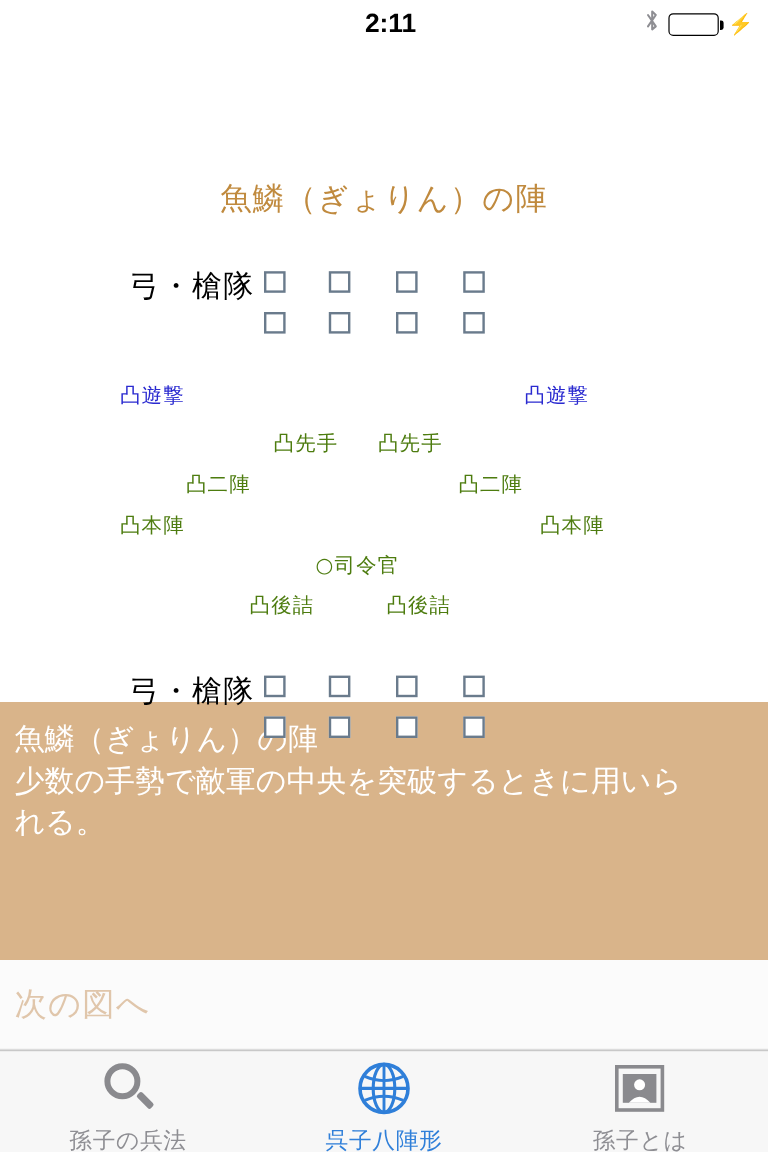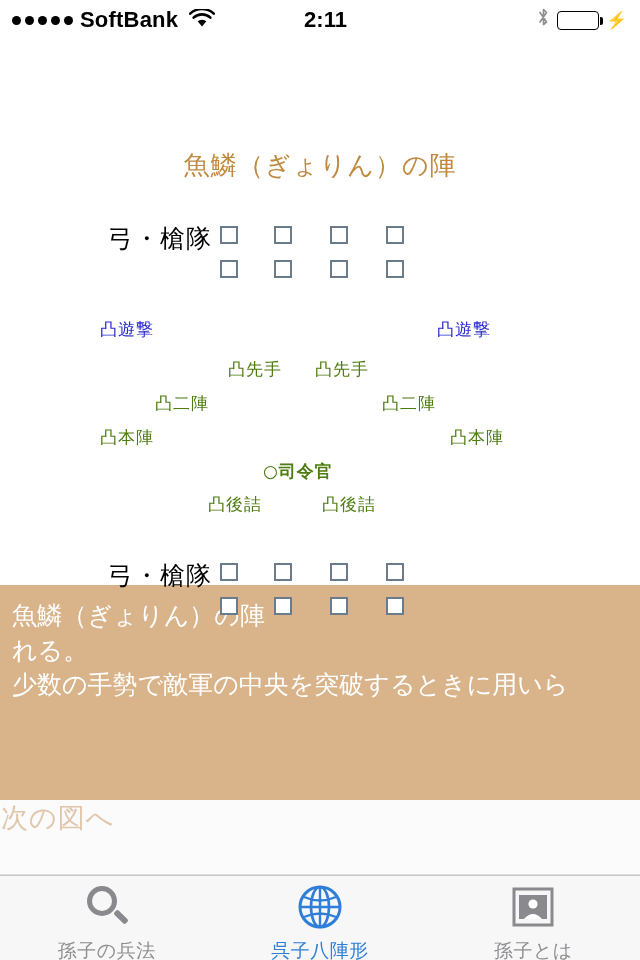--- a/index.html
+++ b/index.html
@@ -123,22 +123,22 @@
     line-height: 1.38;
     font-family: "DejaVu Sans", sans-serif;
   }
   .desc div { white-space: pre-wrap; }
 
   
   .nextbar {
     flex: 0 0 75px;
     background: #fbfbfb;
     display: flex;
-    align-items: flex-start;
-    padding-left: 1px;
+    align-items: center;
+    padding-left: 12px;
     border-bottom: 1px solid #dcdcdc;
   }
   .nextbar .link {
     font-size: 27px;
     color: #e0c6ab;
     font-family: "DejaVu Sans", sans-serif;
     letter-spacing: 1px;
   }
 
   
@@ -185,37 +185,20 @@
 
   
   .card { width: 46px; height: 46px; }
 </style>
 </head>
 <body>
 
 <div id="app">
 
   <div class="statusbar">
-    <div class="sb-left">
-      <span class="dots">
-        <i class="dot"></i>
-          <i class="dot"></i>
-          <i class="dot"></i>
-          <i class="dot"></i>
-          <i class="dot"></i>
-      </span>
-      <span class="carrier">SoftBank</span>
-      <span class="wifi-ico">
-        <svg width="26" height="19" viewBox="0 0 26 19">
-          <path d="M13 17.5 L8.6 12.3 A6.8 6.8 0 0 1 17.4 12.3 Z" fill="#000"></path>
-          <path d="M4.6 8.6 A12.6 12.6 0 0 1 21.4 8.6" stroke="#000" stroke-width="2.6" fill="none" stroke-linecap="round"></path>
-          <path d="M1.2 4.6 A17.6 17.6 0 0 1 24.8 4.6" stroke="#000" stroke-width="2.6" fill="none" stroke-linecap="round"></path>
-        </svg>
-      </span>
-    </div>
     <div class="sb-center">2:11</div>
     <div class="sb-right">
       <span class="bt-ico">
         <svg width="13" height="21" viewBox="0 0 13 21">
           <path d="M3 5.5 L9.5 15 L6.5 17.5 L6.5 2.5 L9.5 5.5 L3 15" stroke="#8e8e93" stroke-width="1.7" fill="none" stroke-linejoin="round" stroke-linecap="round"></path>
         </svg>
       </span>
       <span class="battery"><span class="fill"></span></span>
       <span class="bolt">⚡</span>
     </div>
@@ -236,39 +219,39 @@
     <div class="sq" style="left:386px; top:220px;"></div>
 
     <div class="unit u-blue" style="left:100px; top:278px;">凸遊撃</div>
     <div class="unit u-blue" style="left:437px; top:278px;">凸遊撃</div>
     <div class="unit u-red" style="left:228px; top:318px;">凸先手</div>
     <div class="unit u-red" style="left:315px; top:318px;">凸先手</div>
     <div class="unit u-red" style="left:155px; top:352px;">凸二陣</div>
     <div class="unit u-red" style="left:382px; top:352px;">凸二陣</div>
     <div class="unit u-red" style="left:100px; top:386px;">凸本陣</div>
     <div class="unit u-red" style="left:450px; top:386px;">凸本陣</div>
-    <div class="unit u-red" style="left:263px; top:420px;font-weight:bold;">○司令官</div>
+    <div class="unit u-red" style="left:263px; top:420px;">○司令官</div>
     <div class="unit u-red" style="left:208px; top:453px;">凸後詰</div>
     <div class="unit u-red" style="left:322px; top:453px;">凸後詰</div>
 
     <div class="row-label" style="left:108px; top:519px;">弓・槍隊</div>
     <div class="sq" style="left:220px; top:523px;"></div>
     <div class="sq" style="left:274px; top:523px;"></div>
     <div class="sq" style="left:330px; top:523px;"></div>
     <div class="sq" style="left:386px; top:523px;"></div>
     <div class="sq" style="left:220px; top:557px;"></div>
     <div class="sq" style="left:274px; top:557px;"></div>
     <div class="sq" style="left:330px; top:557px;"></div>
     <div class="sq" style="left:386px; top:557px;"></div>
   </div>
 
   <div class="desc">
     <div>魚鱗（ぎょりん）の陣</div>
+    <div>少数の手勢で敵軍の中央を突破するときに用いら</div>
     <div>れる。</div>
-    <div>少数の手勢で敵軍の中央を突破するときに用いら</div>
   </div>
 
   <div class="nextbar">
     <span class="link">次の図へ</span>
   </div>
 
   <div class="tabbar">
 
     <div class="tab">
       <span class="ico">

